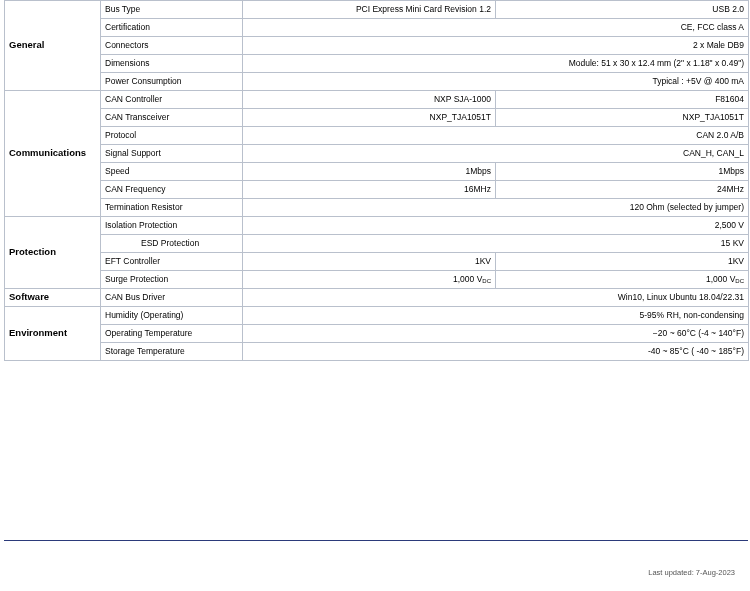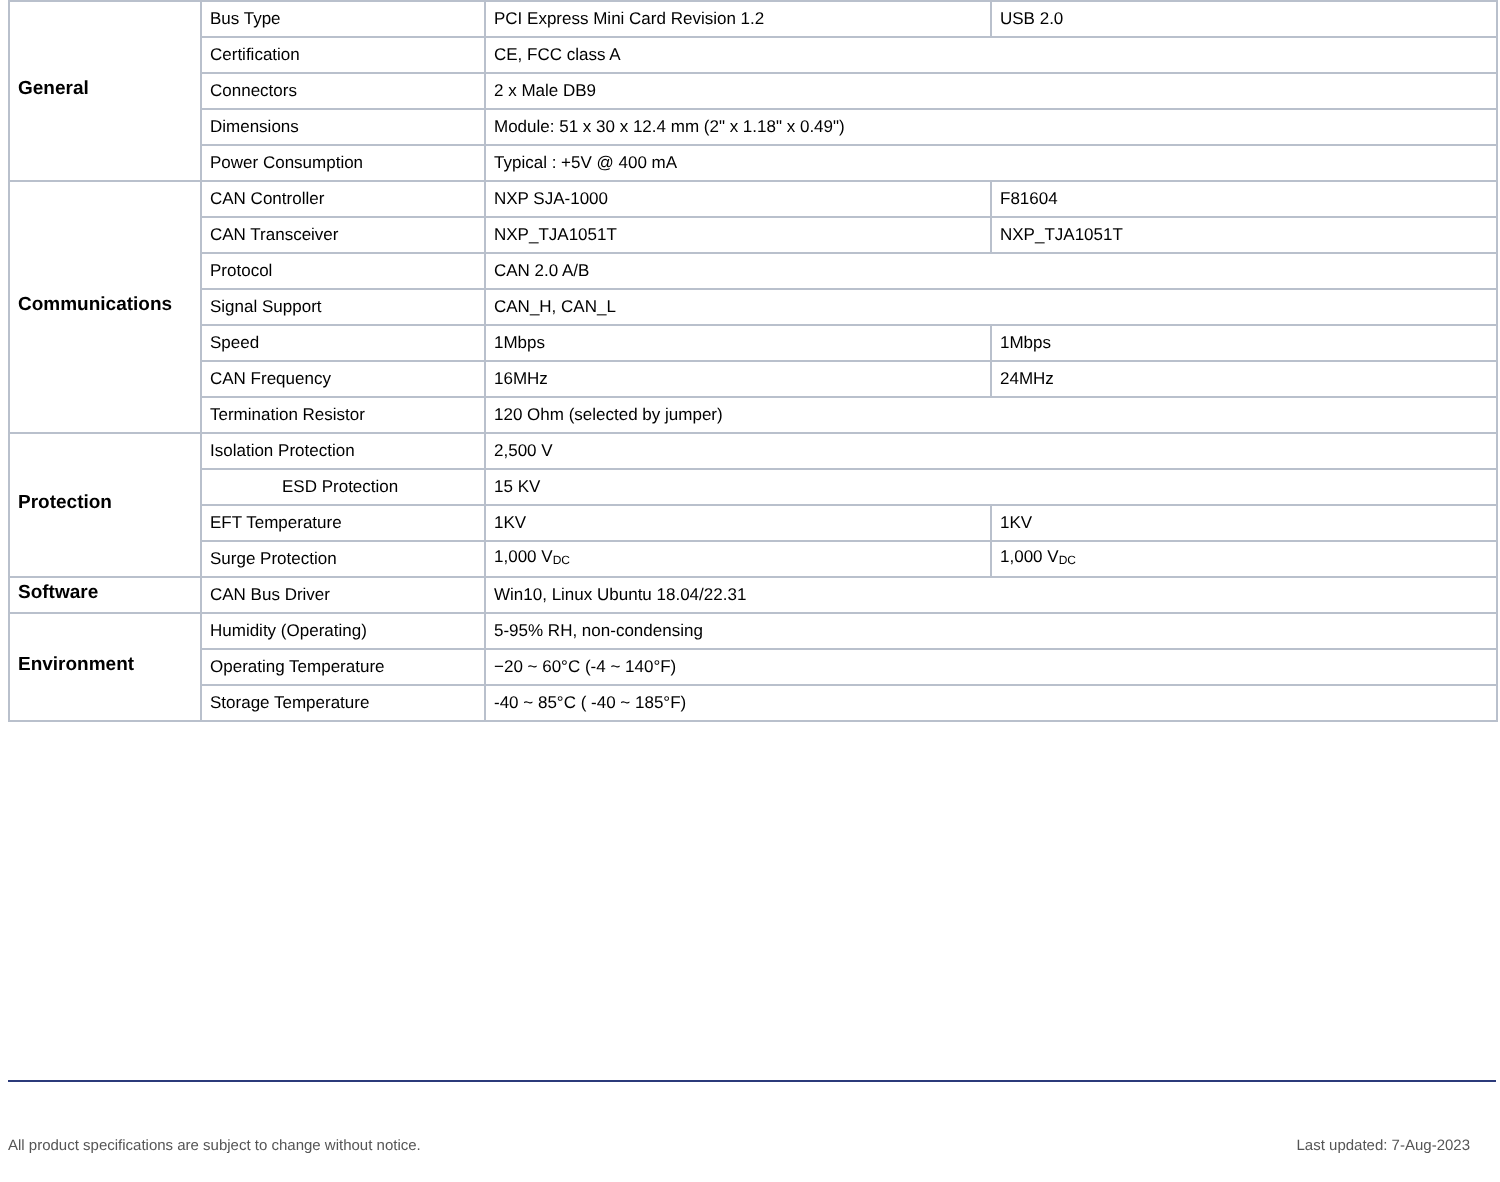--- a/index.html
+++ b/index.html
@@ -40,21 +40,21 @@
     font-weight: bold;
     font-size: 9.5px;
     padding-left: 5px;
     border-left: 1px solid #b9c0cc;
     vertical-align: middle;
   }
   td.label {
     padding-left: 6px;
   }
   td.val {
-    text-align: left;
+    text-align: right;
   }
   .sub { font-size: 6px; vertical-align: -1px; }
 
   
   .footer-rule {
     position: absolute;
     left: 4px;
     top: 540px;
     width: 744px;
     height: 1px;
@@ -174,21 +174,21 @@
         <tr>
           <td class="cat" rowspan="4" style="width: 96px;">Protection</td>
           <td class="label" style="width: 142px;">Isolation Protection</td>
           <td class="val" colspan="2">2,500 V</td>
         </tr>
         <tr>
           <td class="label" style="width: 142px; padding-left: 40px;">ESD Protection</td>
           <td class="val" colspan="2">15 KV</td>
         </tr>
         <tr>
-          <td class="label" style="width: 142px;">EFT Temperature</td>
+          <td class="label" style="width: 142px;">EFT Controller</td>
           <td class="val" style="width: 253px;">1KV</td>
           <td class="val" style="width: 253px;">1KV</td>
         </tr>
         <tr>
           <td class="label" style="width: 142px;">Surge Protection</td>
           <td class="val" style="width: 253px;"><span>1,000 V</span><span class="sub">DC</span></td>
           <td class="val" style="width: 253px;"><span>1,000 V</span><span class="sub">DC</span></td>
         </tr>
         <tr>
           <td class="cat" style="width: 96px;">Software</td>
@@ -207,16 +207,15 @@
         <tr>
           <td class="label" style="width: 142px;">Storage Temperature</td>
           <td class="val" colspan="2">-40 ~ 85°C ( -40 ~ 185°F)</td>
         </tr>
       </tbody>
   </table>
 
   <div class="footer-rule"></div>
 
 
-  <div class="footer-note">All product specifications are subject to change without notice.</div>
   <div class="footer-date">Last updated: 7-Aug-2023</div>
 
 </div>
 
 </body></html>

